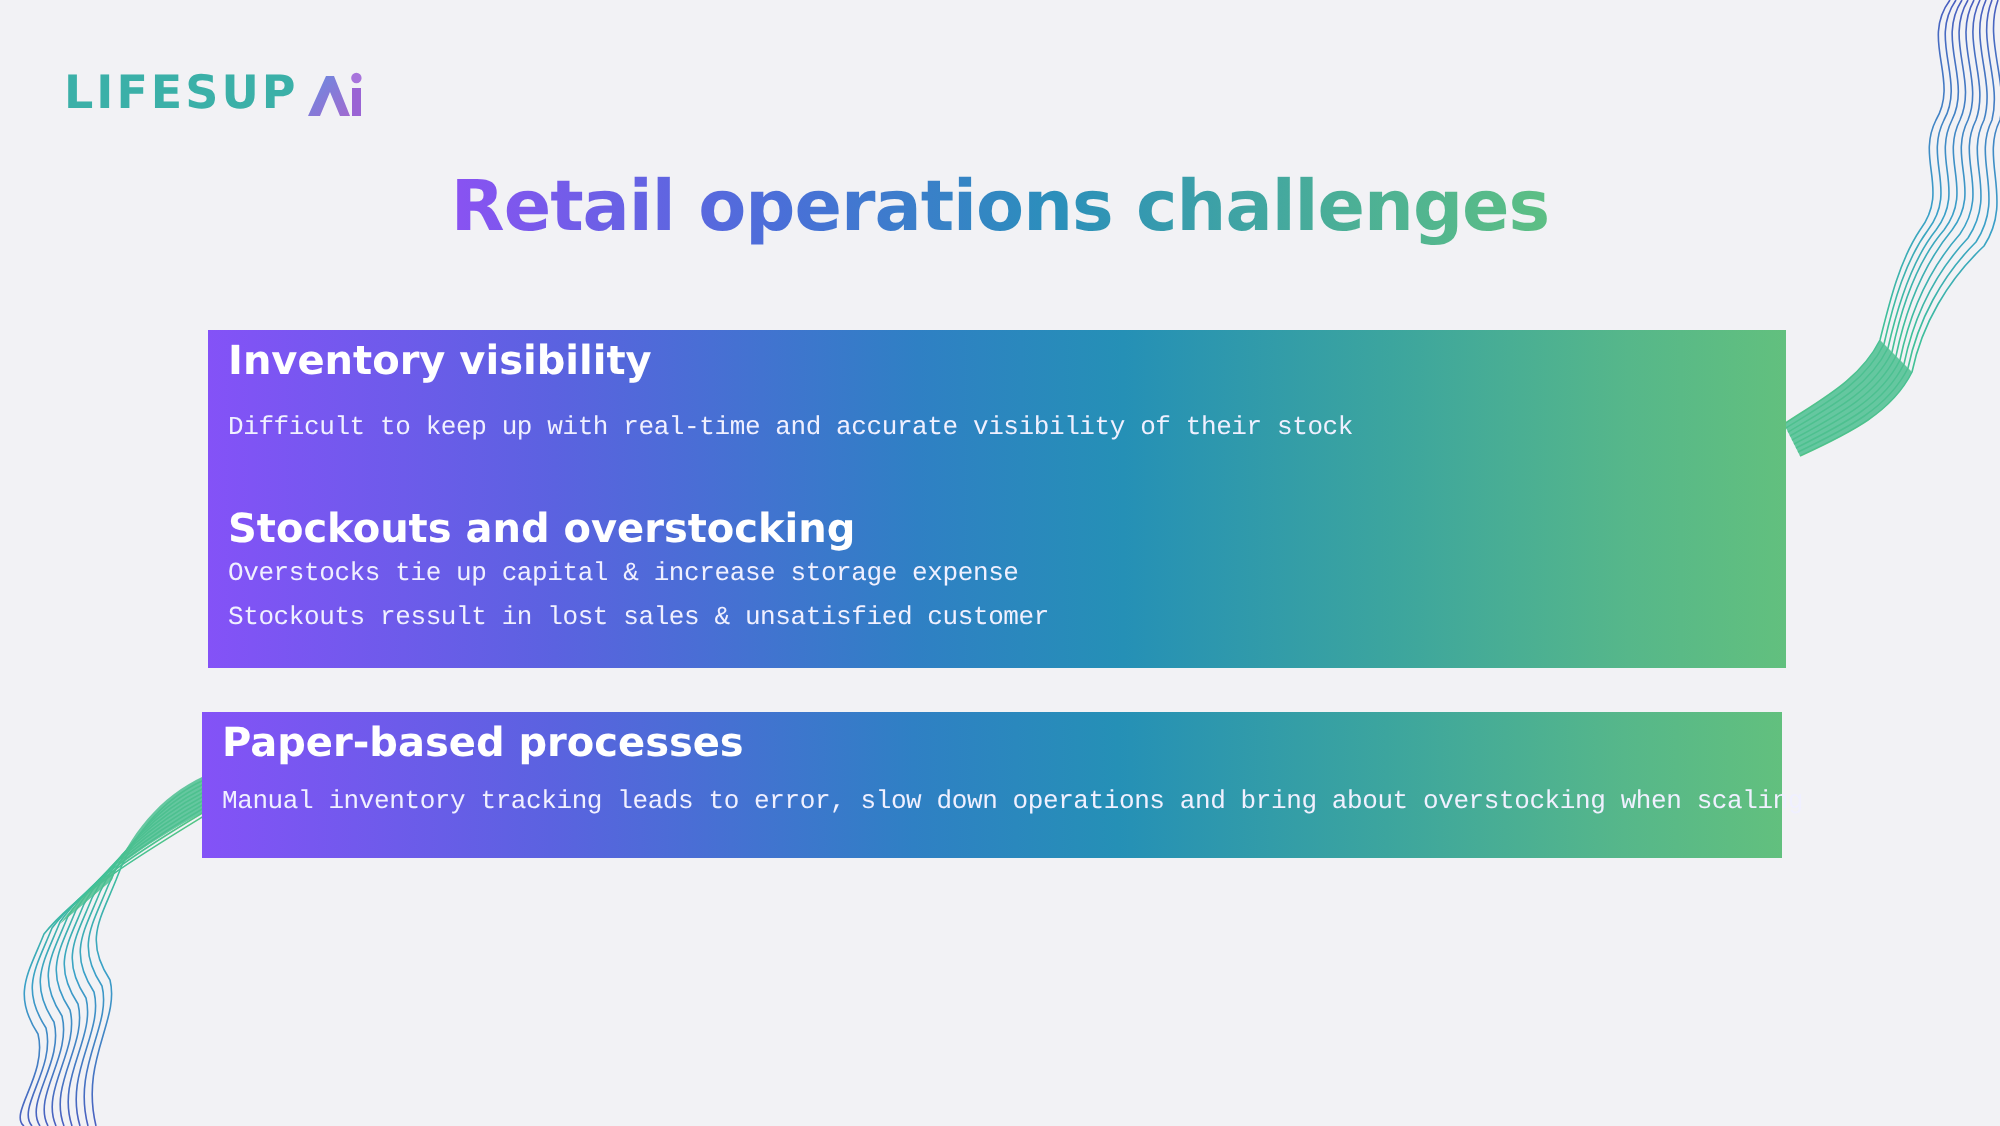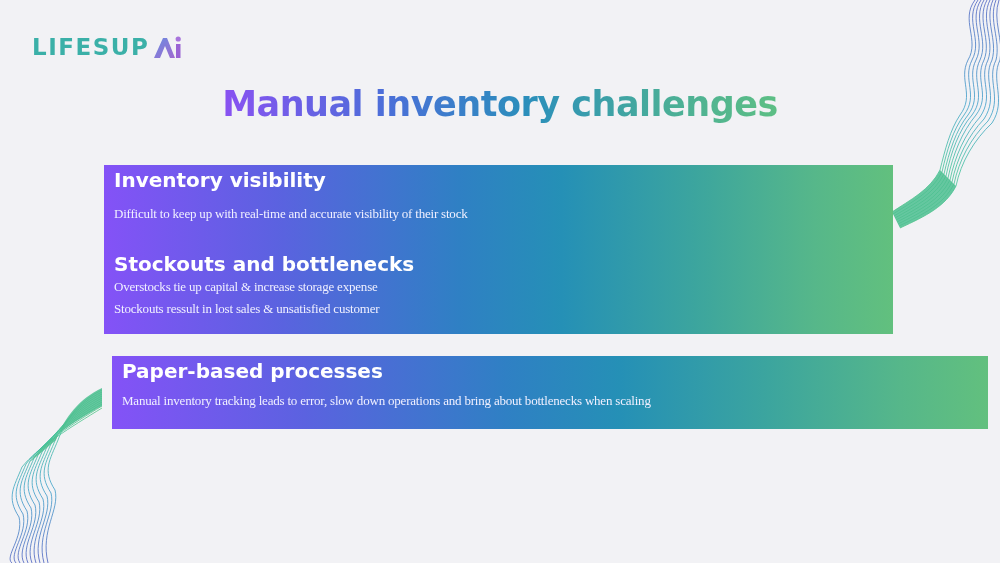--- a/index.html
+++ b/index.html
@@ -29,28 +29,28 @@
   .card {
     position: absolute;
     background: linear-gradient(90deg, #8452f7 0%, #5b62e0 22%, #2f80c4 45%, #2590b6 58%, #3ca59e 75%, #56b78a 90%, #62c07e 100%);
     color: #fff; box-sizing: border-box; padding-left: 10px;
   }
   .card-title {
     font-family: "DejaVu Sans", sans-serif; font-weight: bold; font-size: 20px;
     line-height: 24px; margin-top: 3px; white-space: nowrap;
   }
   .card-line {
-    font-family: Liberation Serif, serif; font-size: 13px; line-height: 22px;
+    font-family: Liberation Mono, monospace; font-size: 13px; line-height: 22px;
     color: #f0f0ff; white-space: nowrap; letter-spacing: -0.2px;
   }
   #card1 { left: 104px; top: 165px; width: 789px; height: 86px; }
   #card1 .card-line { margin-top: 11px; }
   #card2 { left: 104px; top: 249px; width: 789px; height: 85px; }
   #card2 .card-line:first-of-type { margin-top: 3px; }
-  #card3 { left: 112px; top: 356px; width: 876px; height: 73px; }
+  #card3 { left: 101px; top: 356px; width: 790px; height: 73px; }
   #card3 .card-line { margin-top: 7px; }
   .wave { position: absolute; }
 </style>
 </head>
 <body>
 
 <svg class="wave" style="left:880px;top:0;" width="120" height="230" viewBox="0 0 120 230">
   <defs>
     <linearGradient id="wg1" x1="0" y1="0" x2="0" y2="1">
       <stop offset="0" stop-color="#4a5fc0"></stop>
@@ -106,30 +106,30 @@
         <stop offset="1" stop-color="#a06ad0"></stop>
       </linearGradient>
     </defs>
     <path d="M1 23 L10 3 L14 3 L22 23 L17 23 L12 11 L7 23 Z" fill="url(#lg)"></path>
     <rect x="23" y="9" width="4.5" height="14" fill="#9a64d4"></rect>
     <circle cx="25.2" cy="4" r="2.6" fill="#a874dc"></circle>
   </svg>
 </div>
 
 <div class="title">
-  <span>Manual inventory challenges</span>
+  <span>Retail operations challenges</span>
 </div>
 
 <div class="card" id="card1">
   <div class="card-title">Inventory visibility</div>
   <div class="card-line">Difficult to keep up with real-time and accurate visibility of their stock</div>
 </div>
 
 <div class="card" id="card2">
-  <div class="card-title">Stockouts and bottlenecks</div>
+  <div class="card-title">Stockouts and overstocking</div>
   <div class="card-line">Overstocks tie up capital &amp; increase storage expense</div>
   <div class="card-line">Stockouts ressult in lost sales &amp; unsatisfied customer</div>
 </div>
 
 <div class="card" id="card3">
   <div class="card-title">Paper-based processes</div>
-  <div class="card-line">Manual inventory tracking leads to error, slow down operations and bring about bottlenecks when scaling</div>
+  <div class="card-line">Manual inventory tracking leads to error, slow down operations and bring about overstocking when scaling</div>
 </div>
 
 </body></html>

